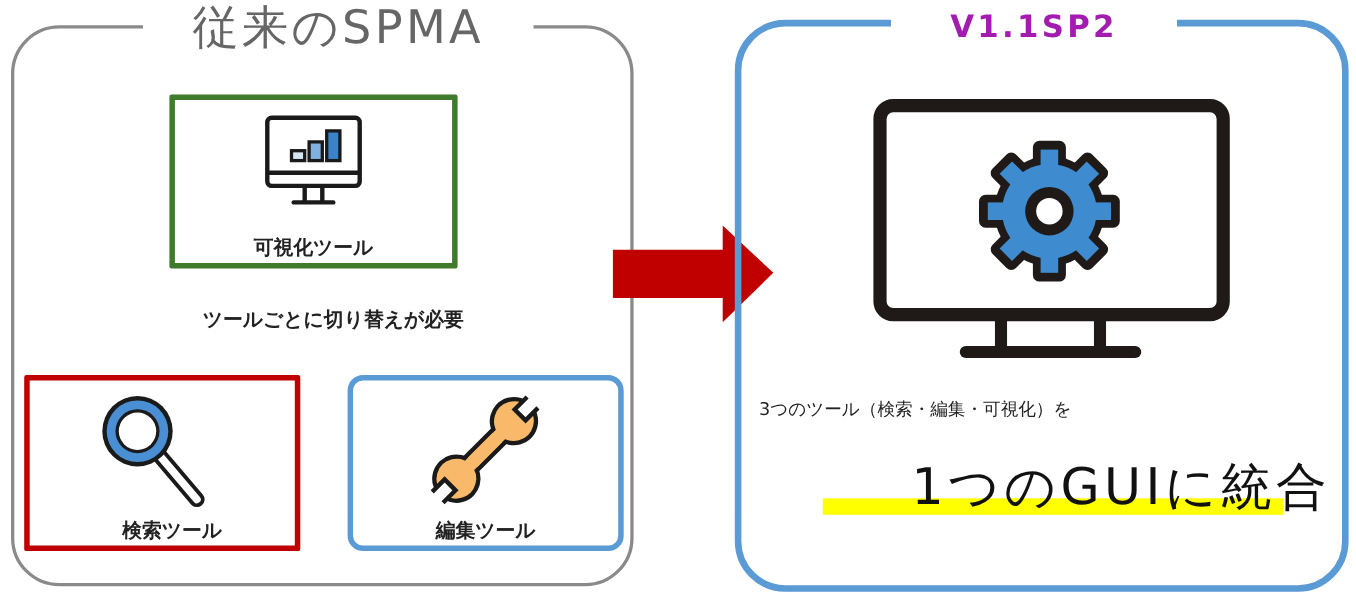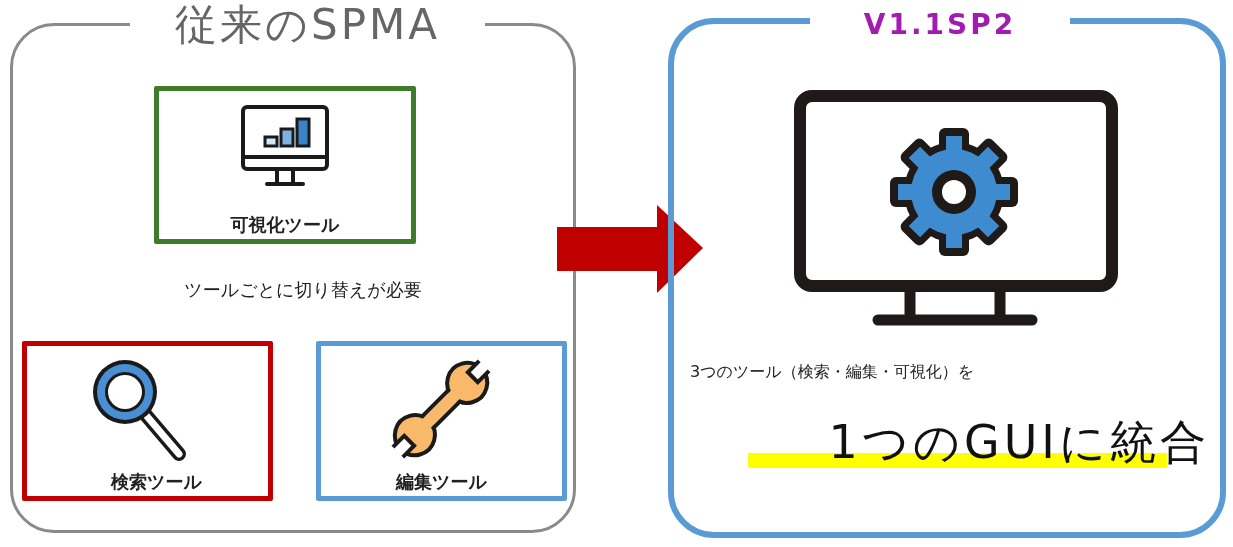--- a/index.html
+++ b/index.html
@@ -17,27 +17,27 @@
   .toolbox { position:absolute; box-sizing:border-box; background:#fff;
     border-width:5px; border-style:solid; border-radius:2px; }
   .toolbox .label { position:absolute; left:0; right:0; text-align:center;
     font-size:18px; font-weight:bold; color:#222; }
 
   #vis-box { left:154px; top:86px; width:262px; height:158px; border-color:#3e7b2a; }
   #vis-box .label { top:122px; }
   #vis-box svg { position:absolute; left:78px; top:8px; }
 
   #switch-note { left:120px; top:278px; width:366px; text-align:center;
-    font-size:18px; font-weight:normal; color:#222; }
+    font-size:18px; font-weight:bold; color:#222; }
 
   #search-box { left:22px; top:341px; width:251px; height:160px; border-color:#c00000; }
   #search-box .label { top:124px;padding-left:18px; }
   #search-box svg { position:absolute; left:60px; top:8px; }
 
-  #edit-box { left:316px; top:341px; width:251px; height:160px; border-color:#5b9bd5; }
+  #edit-box { left:316px; top:341px; width:251px; height:160px; border-color:#5b9bd5;border-radius:14px; }
   #edit-box .label { top:124px; }
   #edit-box svg { position:absolute; left:60px; top:8px; }
 
   
   #arrow { left:557px; top:205px; }
 
   
   #right-frame { left:668px; top:18px; width:558px; height:520px;
     border:6px solid #5b9bd5; border-radius:46px; box-sizing:border-box; }
   #right-title { left:810px; top:0px; width:260px; height:50px; background:#fff;

